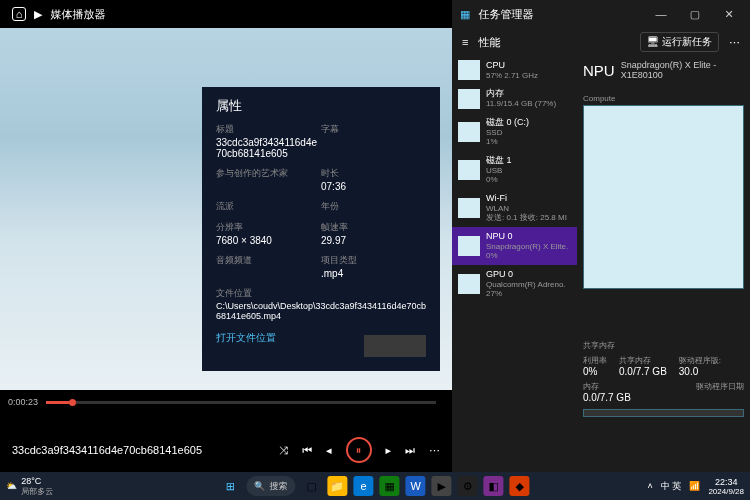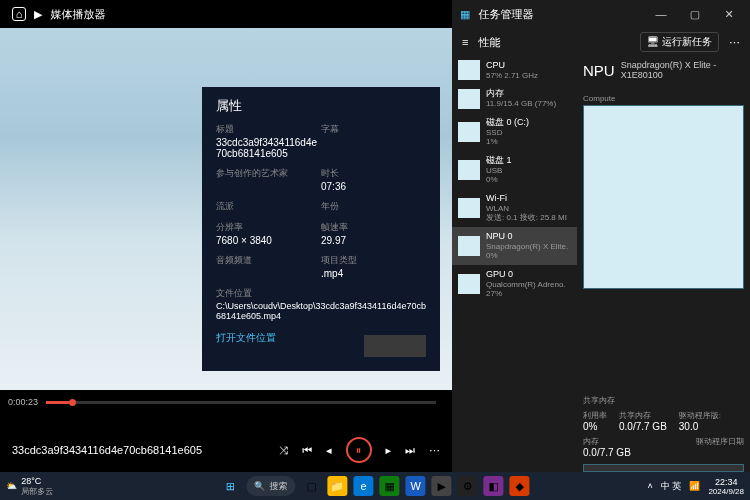--- a/index.html
+++ b/index.html
@@ -25,32 +25,32 @@
 .play-btn{width:26px;height:26px;border-radius:50%;border:2px solid #e74c3c;display:flex;align-items:center;justify-content:center;color:#e74c3c}
 .right{position:absolute;left:452px;top:0;width:298px;height:472px;background:#1c1c1c;color:#fff}
 .tm-title{height:28px;display:flex;align-items:center;padding:0 8px;font-size:11px;gap:8px}
 .tm-title .spacer{flex:1}
 .wbtn{width:26px;text-align:center;font-size:11px;color:#ccc}
 .tm-tabs{height:28px;display:flex;align-items:center;padding:0 10px;font-size:11px;gap:10px}
 .tm-tabs .spacer{flex:1}
 .tm-body{display:flex;height:416px}
 .sidebar{width:125px;overflow:hidden}
 .sb-item{display:flex;gap:6px;padding:4px 6px;align-items:center}
-.sb-item.sel{background:#404040}
+.sb-item.sel{background:#4c1d95}
 .thumb{width:22px;height:20px;background:#d4ecf4}
 .sb-txt{font-size:9px;line-height:1.2}
 .sb-name{color:#fff}
 .sb-sub{color:#999;font-size:8px}
 .detail{flex:1;padding:4px 6px;font-size:10px}
 .npu-hdr{display:flex;align-items:center;gap:6px;margin-bottom:14px}
 .npu-lbl{font-size:15px}
 .npu-name{font-size:9px;color:#ccc}
 .chart-lbl{font-size:8px;color:#999;margin-bottom:2px}
 .chart{width:100%;height:184px;background:#d4ecf4;border:1px solid #3a6a7a}
-.mem-sec{margin-top:106px}
+.mem-sec{margin-top:51px}
 .mem-row{display:flex;gap:12px;font-size:8px;margin-top:4px}
 .mem-cell .l{color:#999}
 .mem-cell .v{color:#fff;font-size:10px}
 .mem-bar{width:100%;height:8px;background:#333;margin-top:6px;border:1px solid #3a6a7a}
 .taskbar{position:absolute;bottom:0;left:0;width:750px;height:28px;background:#1a2332;display:flex;align-items:center;padding:0 6px;gap:6px}
 .tb-weather{display:flex;align-items:center;gap:4px;color:#fff;font-size:9px}
 .tb-center{position:absolute;left:50%;transform:translateX(-50%);display:flex;gap:6px}
 .tb-icon-sq{width:20px;height:20px;border-radius:3px;display:flex;align-items:center;justify-content:center;font-size:11px}
 .tb-right{margin-left:auto;display:flex;gap:8px;color:#fff;font-size:9px;align-items:center}
 .search-pill{display:flex;align-items:center;gap:4px;background:#2a3441;border-radius:10px;padding:2px 8px;font-size:9px;color:#ccc}

